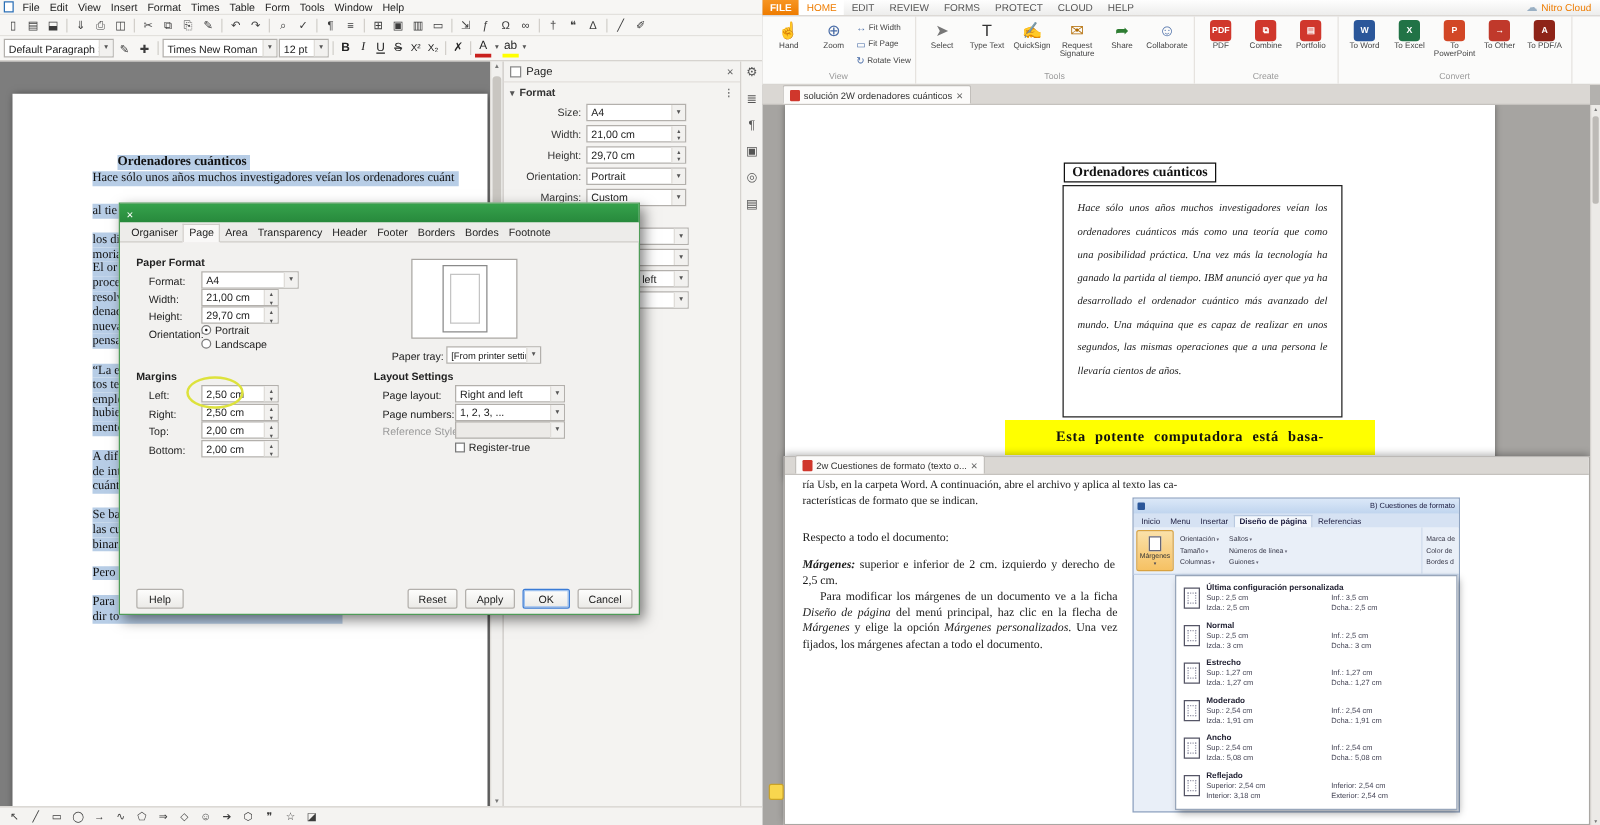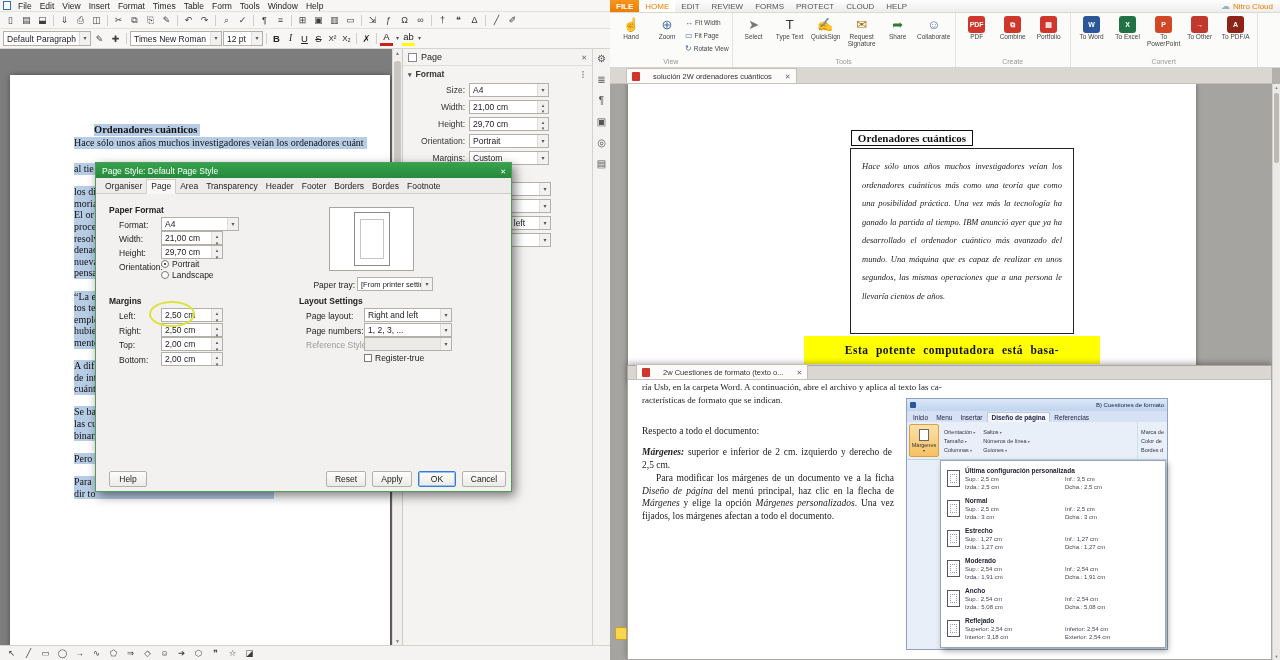--- a/index.html
+++ b/index.html
@@ -96,21 +96,21 @@
 .n-grp{display:flex;flex-direction:column;border-right:1px solid #e6e3df;padding:0 3px}
 .n-grp .row{flex:1;display:flex;align-items:flex-start}
 .n-grp .gl{height:10px;line-height:10px;text-align:center;font-size:7px;color:#999}
 .n-big{width:36px;padding-top:3px;display:flex;flex-direction:column;align-items:center;text-align:center;font-size:6.5px;line-height:7px;color:#444}
 .n-big .ic{height:17px;font-size:13px;line-height:17px}
 .n-big .ic.sq{width:17px;border-radius:3px;color:#fff;font-weight:bold;font-size:7px;line-height:17px;text-align:center}
 .n-sm-col{display:flex;flex-direction:column;padding-top:4px;gap:2px}
 .n-sm{display:flex;align-items:center;gap:2px;font-size:6.5px;color:#444;height:11px;white-space:nowrap}
 .n-sm .ic{font-size:8px;color:#4a6da7}
 .n-doctabs{position:absolute;top:68px;left:0;right:8px;height:16px;background:#dad7d3;border-bottom:1px solid #c5c2be;display:flex;align-items:flex-end;padding-left:16px;z-index:4}
-.n-doctab{height:15px;display:flex;align-items:center;gap:13px;background:#fcfbfa;border:1px solid #c2bfbb;border-bottom:none;padding:0 5px;font-size:7.5px;color:#333;border-radius:2px 2px 0 0;white-space:nowrap}
+.n-doctab{height:15px;display:flex;align-items:center;gap:3px;background:#fcfbfa;border:1px solid #c2bfbb;border-bottom:none;padding:0 5px;font-size:7.5px;color:#333;border-radius:2px 2px 0 0;white-space:nowrap}
 .pdficon{width:8px;height:9px;background:#d0372c;border-radius:1px;flex:none}
 .n-doc1{position:absolute;top:84px;left:0;right:8px;bottom:0;background:#a6a4a1;overflow:hidden}
 .n-page1{position:absolute;left:18px;top:0;width:568px;height:300px;background:#fff;box-shadow:0 0 5px rgba(0,0,0,.4)}
 .n-title{position:absolute;left:0;right:0;top:46px;text-align:center}
 .n-title span{display:inline-block;border:1px solid #111;padding:1px 6px;font-family:"Liberation Serif",serif;font-weight:bold;font-size:11px;color:#111}
 .n-quote{position:absolute;left:222px;top:64px;width:224px;height:186px;border:1px solid #222;padding:8px 11px;font-family:"Liberation Serif",serif;font-style:italic;font-size:8.5px;line-height:18.5px;text-align:justify;color:#222}
 .n-hl{position:absolute;left:176px;top:252px;width:296px;height:28px;background:#ffff00;display:flex;align-items:center;justify-content:center;font-family:"Liberation Serif",serif;font-weight:bold;font-size:11.5px;color:#111;letter-spacing:.5px;word-spacing:4px}
 .n-scroll{position:absolute;top:84px;right:0;width:8px;bottom:0;background:#eceae7;border-left:1px solid #d5d2ce;z-index:7}
 .n-scroll::before{content:"▲";position:absolute;top:1px;left:0;width:100%;text-align:center;font-size:4px;color:#777}
 .n-scroll::after{content:"▼";position:absolute;bottom:1px;left:0;width:100%;text-align:center;font-size:4px;color:#777}
@@ -369,21 +369,20 @@
         <div class="tbi">☺</div>
         <div class="tbi">➔</div>
         <div class="tbi">⬡</div>
         <div class="tbi">❞</div>
         <div class="tbi">☆</div>
         <div class="tbi">◪</div>
       </div>
 
     <div class="dlg">
       <div class="dlg-tb">
-        <div class="t">Page Style: Default Page Style</div>
         <span class="xbtn"></span>
       </div>
       <div class="dlg-tabs">
           <div class="dlg-tab">Organiser</div>
           <div class="dlg-tab active">Page</div>
           <div class="dlg-tab">Area</div>
           <div class="dlg-tab">Transparency</div>
           <div class="dlg-tab">Header</div>
           <div class="dlg-tab">Footer</div>
           <div class="dlg-tab">Borders</div>

